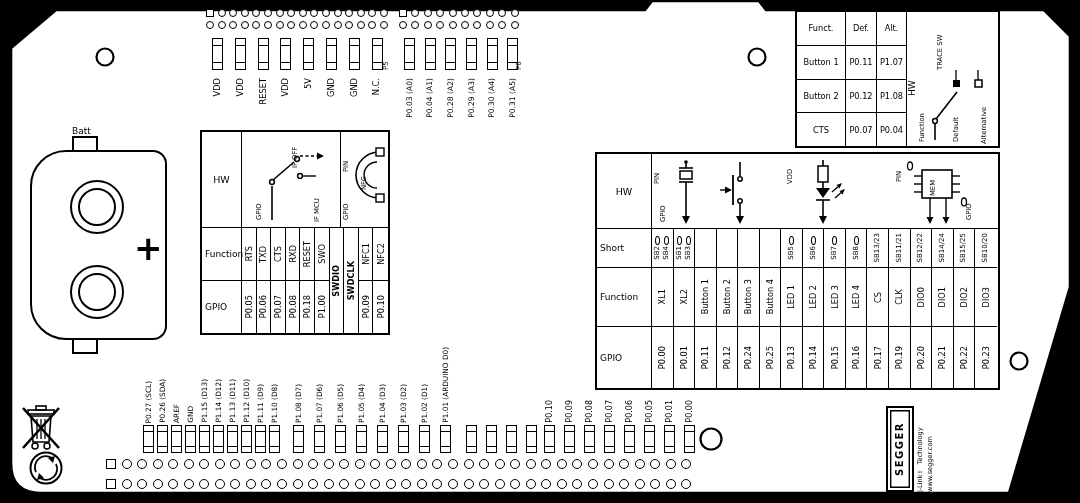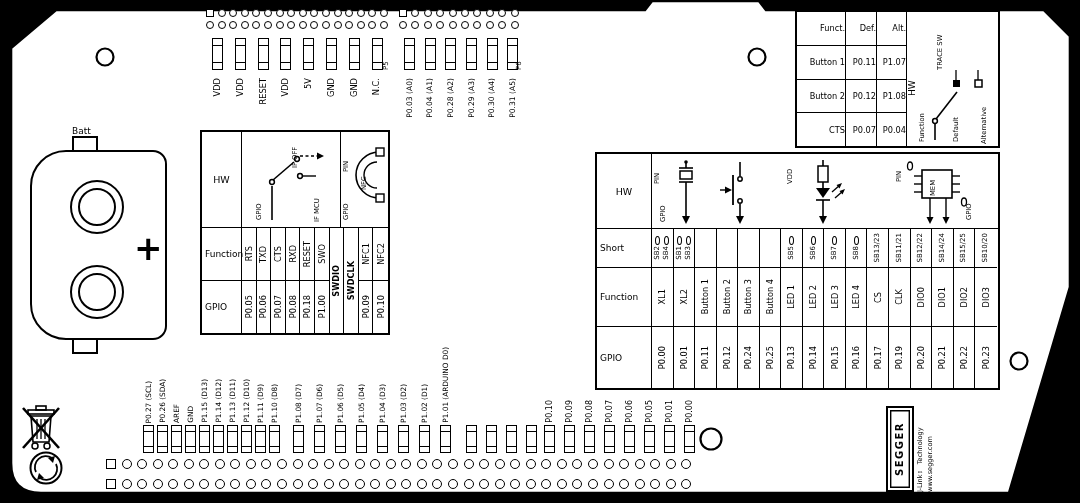--- a/index.html
+++ b/index.html
@@ -87,21 +87,21 @@
   .g-f .vtext, .g-g .vtext { font-size:8.2px; }
   .sb { display:flex; flex-direction:column; align-items:center; gap:1px; }
   .oval { width:5px; height:9px; border:1.3px solid #000; border-radius:50%; }
 
   
   .ttable { position:absolute; left:795px; top:10px; width:205px; height:138px;
             border:2px solid #000; background:#fff; display:flex; }
   .t-grid { width:110px; border-right:1.5px solid #000; display:flex; flex-direction:column; }
   .t-row { flex:1; display:flex; }
   .t-row + .t-row { border-top:1.4px solid #000; }
-  .t-c { display:flex; align-items:center; justify-content:flex-end; font-size:8.2px; overflow:hidden; }
+  .t-c { display:flex; align-items:center; justify-content:center; font-size:8.2px; overflow:hidden; }
   .t-c.f { width:48px; } .t-c.d { width:31px; border-left:1.4px solid #000; } .t-c.a { flex:1; border-left:1.4px solid #000; }
   .t-hw { flex:1; position:relative; }
 
   
   .p11 { position:absolute; left:480px; top:218px; width:62px; height:84px; }
   .p11 .plabel { position:absolute; left:22px; top:0; font-size:8px; }
   .p11 .pbody { position:absolute; left:16px; top:14px; width:30px; height:68px; border:1.5px solid #000; background:#fff; }
   .p11 .ppin { position:absolute; width:9px; height:10px; border:1.4px solid #000; background:#fff; }
 
   

